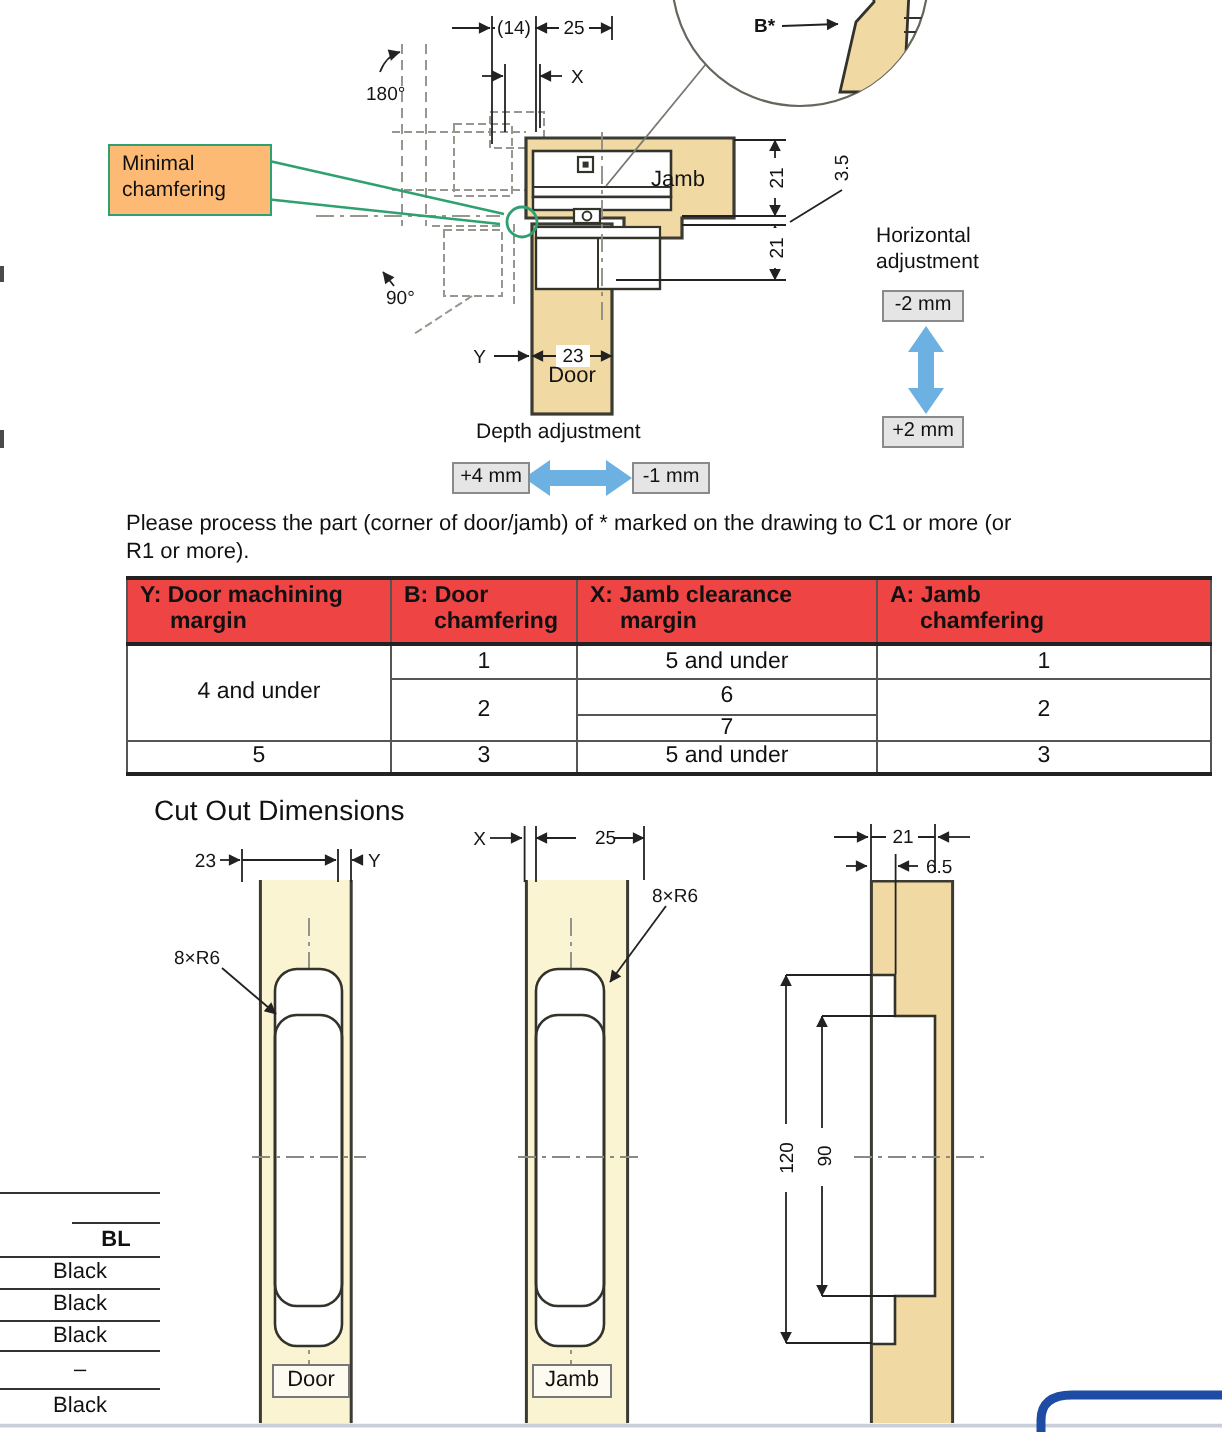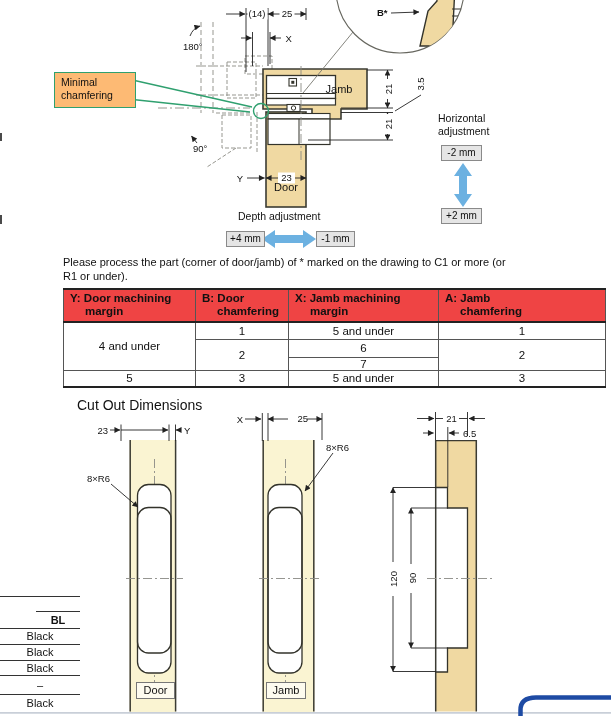--- a/index.html
+++ b/index.html
@@ -273,36 +273,36 @@
 
   <div class="abs adj-label" style="left:438px;top:112px;width:70px;">
     <div>Horizontal</div>
     <div>adjustment</div>
   </div>
   <div class="abs mbox" style="left:441px;top:145px;width:39px;">-2 mm</div>
   <div class="abs mbox" style="left:441px;top:208px;width:39px;">+2 mm</div>
 
   <div class="abs note">
     <div>Please process the part (corner of door/jamb) of * marked on the drawing to C1 or more (or</div>
-    <div>R1 or under).</div>
+    <div>R1 or more).</div>
   </div>
 
   <div class="abs mtable-wrap">
     <table class="mtable">
       <colgroup>
           <col style="width:132px">
           <col style="width:93px">
           <col style="width:150px">
           <col style="width:167px">
         </colgroup>
       <tbody>
           <tr>
         <th><span>Y: Door machining</span><span class="h2">margin</span></th>
         <th><span>B: Door</span><span class="h2">chamfering</span></th>
-        <th><span>X: Jamb machining</span><span class="h2">margin</span></th>
+        <th><span>X: Jamb clearance</span><span class="h2">margin</span></th>
         <th><span>A: Jamb</span><span class="h2">chamfering</span></th>
       </tr>
       <tr class="rh1">
         <td rowspan="3">4 and under</td>
         <td>1</td>
         <td>5 and under</td>
         <td>1</td>
       </tr>
       <tr class="rh2">
         <td rowspan="2">2</td>

